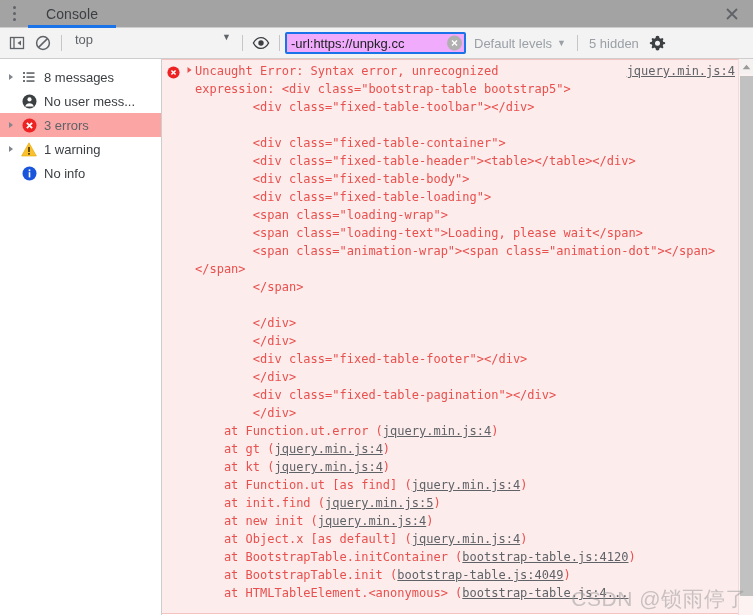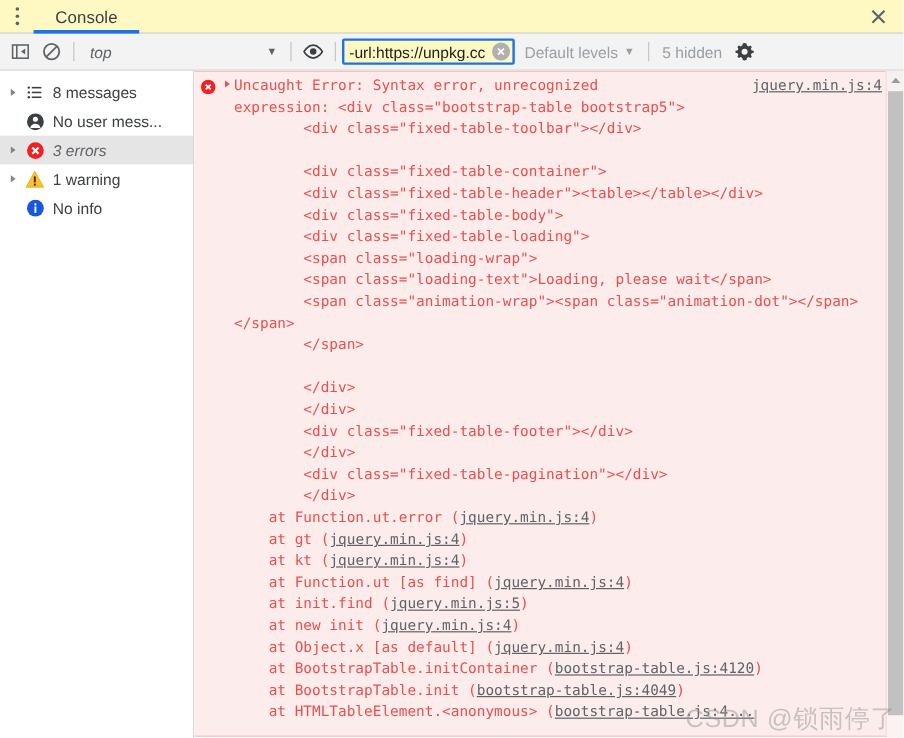--- a/index.html
+++ b/index.html
@@ -17,21 +17,21 @@
     position: relative;
     display: flex;
     flex-direction: column;
     background: #ffffff;
   }
 
   
   .tabstrip {
     height: 28px;
     min-height: 28px;
-    background: #fef9c3;
+    background: #a3a3a3;
     display: flex;
     align-items: stretch;
     border-bottom: 1px solid #cdcdcd;
     position: relative;
   }
   .kebab {
     width: 28px;
     display: flex;
     align-items: center;
     justify-content: center;
@@ -89,44 +89,42 @@
     cursor: pointer; flex: none;
   }
   .tb-sep {
     width: 1px; height: 16px;
     background: #c6c6c6;
     margin: 0 5px;
     flex: none;
   }
   .ctx-select {
     display: flex;
-    align-items: center;
     height: 22px;
     font-size: 13px;
     color: #5f6368;
     min-width: 170px;
     cursor: pointer;
     padding-left: 8px;
     position: relative;
-    font-style: italic;
   }
   .ctx-select .caret {
     position: absolute;
     right: 6px;
     font-size: 9px;
     color: #5f6368;
   }
   .filter-box {
     position: relative;
     display: flex;
     align-items: center;
     height: 22px;
-    width: 144px;
+    width: 181px;
     border: 2px solid #1a73e8;
-    background: #fef9c3;
+    background: #f0abfc;
     border-radius: 2px;
     flex: none;
     overflow: hidden;
   }
   .filter-box input {
     border: none;
     outline: none;
     font-family: "Liberation Sans", sans-serif;
     font-size: 13px;
     color: #202124;
@@ -189,21 +187,21 @@
   .side-item {
     height: 24px;
     display: flex;
     align-items: center;
     font-size: 13px;
     color: #3c4043;
     padding-left: 4px;
     cursor: pointer;
     white-space: nowrap;
   }
-  .side-item.selected { background: #e5e5e5; color: #5f6368; font-style: italic; }
+  .side-item.selected { background: #fca5a5; color: #5f6368; }
   .side-arrow {
     width: 14px;
     display: flex;
     align-items: center;
     justify-content: center;
     flex: none;
   }
   .side-arrow svg { display: block; }
   .side-ico {
     width: 22px;

